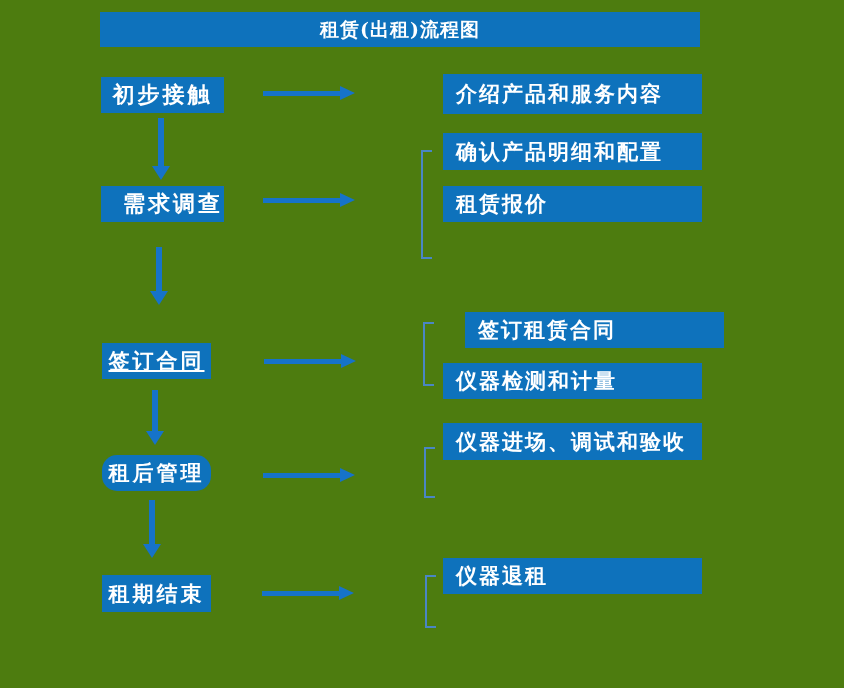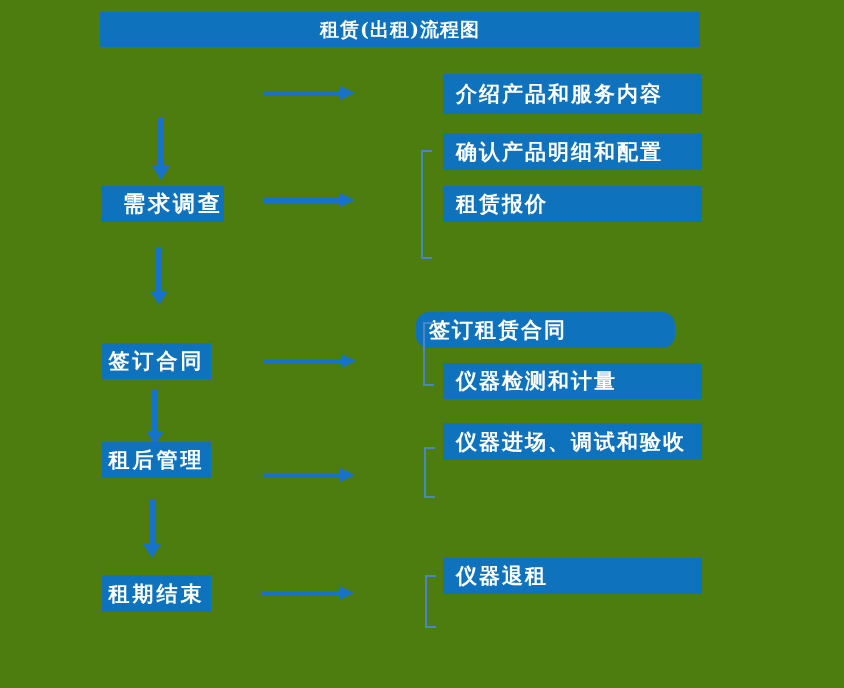--- a/index.html
+++ b/index.html
@@ -27,31 +27,32 @@
     border-left:2px solid #4a86c5;border-top:2px solid #4a86c5;border-bottom:2px solid #4a86c5;
   }
 </style>
 </head>
 <body>
 
 <div class="canvas">
 
   <div class="bluebox titlebar" style="left:100px;top:12px;width:600px;height:35px;">租赁(出租)流程图</div>
 
+  <div class="bluebox step big" style="left:101px;top:77px;width:123px;height:36px;">初步接触</div>
   <div class="bluebox step big" style="left:101px;top:186px;width:123px;height:36px;padding-left:21px;">需求调查</div>
-  <div class="bluebox step small" style="left:102px;top:343px;width:109px;height:36px;">签订合同</div>
-  <div class="bluebox step small" style="left:102px;top:442px;width:109px;height:36px;">租后管理</div>
+  <div class="bluebox step small" style="left:102px;top:343px;width:109px;height:36px;text-decoration:underline;">签订合同</div>
+  <div class="bluebox step small" style="left:102px;top:455px;width:109px;height:36px;border-radius:15px;">租后管理</div>
   <div class="bluebox step small" style="left:102px;top:575px;width:109px;height:37px;">租期结束</div>
 
   <div class="bluebox target" style="left:443px;top:74px;width:259px;height:40px;">介绍产品和服务内容</div>
 
   <div class="bluebox target" style="left:443px;top:133px;width:259px;height:37px;">确认产品明细和配置</div>
   <div class="bluebox target" style="left:443px;top:186px;width:259px;height:36px;">租赁报价</div>
 
-  <div class="bluebox target" style="left:416px;top:312px;width:259px;height:36px;border-radius:13px;">签订租赁合同</div>
+  <div class="bluebox target" style="left:465px;top:312px;width:259px;height:36px;">签订租赁合同</div>
   <div class="bluebox target" style="left:443px;top:363px;width:259px;height:36px;">仪器检测和计量</div>
 
   <div class="bluebox target" style="left:443px;top:423px;width:259px;height:37px;">仪器进场、调试和验收</div>
 
   <div class="bluebox target" style="left:443px;top:558px;width:259px;height:36px;">仪器退租</div>
 
   <div class="harrow" style="left:263px;top:86px;">
       <div class="shaft"></div>
       <div class="head"></div>
     </div>

